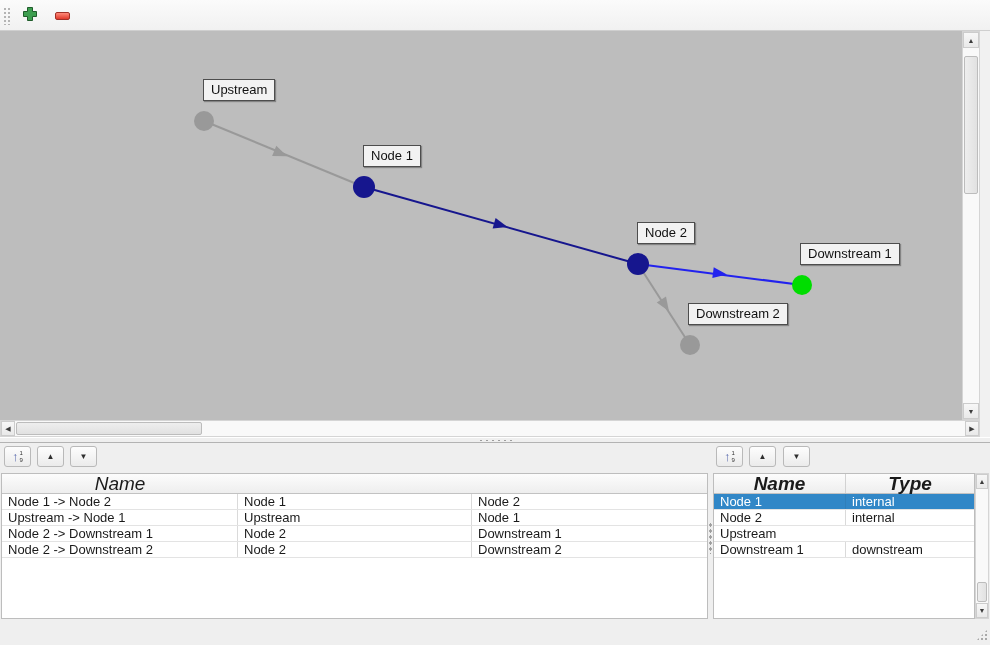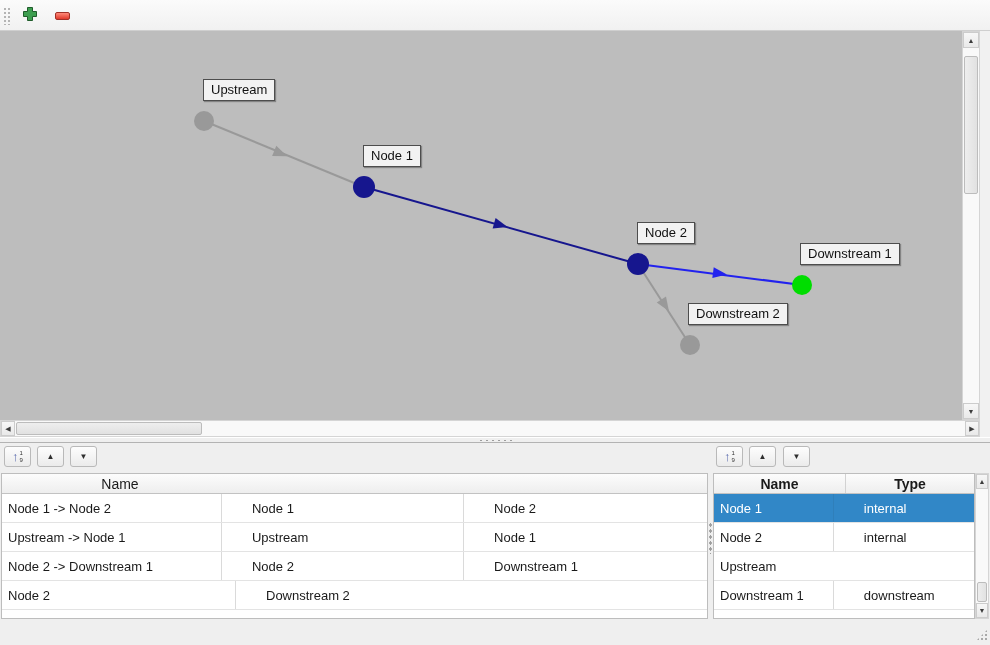--- a/index.html
+++ b/index.html
@@ -64,24 +64,24 @@
     font-size:8px; color:#2e2e2e; cursor:default; }
   .sort-glyph { display:flex; align-items:center; line-height:1; }
   .sort-arrow { font-size:13px; font-weight:bold; color:#5a6aae; }
   .sort-digits { display:flex; flex-direction:column; font-size:6px; color:#333;
     margin-left:1px; line-height:1.1; }
 
   .grid-table { position:absolute; top:473px; background:#ffffff;
     border:1px solid #bdbdbd; font-size:13px; color:#1a1a1a; }
   .thead { display:flex; height:20px; background:linear-gradient(#fcfcfc,#eeeeee);
     border-bottom:1px solid #c2c2c2; }
-  .th { display:flex; align-items:center; justify-content:center; font-size:14px;
-    border-right:1px solid #d2d2d2; height:100%; }
+  .th { display:flex; align-items:center; justify-content:center; font-size:19px;
+    border-right:1px solid #d2d2d2; height:100%;font-style:italic; }
   .th:last-child { border-right:none; }
-  .trow { display:flex; height:29px; border-bottom:1px solid #e3e3e3; background:#fff;gap:24px; }
+  .trow { display:flex; height:16px; border-bottom:1px solid #e3e3e3; background:#fff; }
   .cell { display:flex; align-items:center; padding-left:6px;
     border-right:1px solid #dadada; overflow:hidden; white-space:nowrap; }
   .cell:last-child { border-right:none; }
   .trow.selected { background:#3187c7; color:#ffffff; }
   .trow.selected .cell { border-right-color:#2f7fba; }
 
   #edges-table { left:1px; width:707px; height:146px; }
   #edges-table .c0 { width:236px; } #edges-table .c1 { width:234px; } #edges-table .c2 { width:235px; }
   #nodes-table { left:713px; width:262px; height:146px; }
   #nodes-table .c0 { width:132px; } #nodes-table .c1 { width:128px; }
@@ -196,20 +196,21 @@
     <div class="cell c0">Upstream -&gt; Node 1</div>
     <div class="cell c1">Upstream</div>
     <div class="cell c2">Node 1</div>
   </div>
   <div class="trow">
     <div class="cell c0">Node 2 -&gt; Downstream 1</div>
     <div class="cell c1">Node 2</div>
     <div class="cell c2">Downstream 1</div>
   </div>
   <div class="trow">
+    <div class="cell c0">Node 2 -&gt; Downstream 2</div>
     <div class="cell c1">Node 2</div>
     <div class="cell c2">Downstream 2</div>
   </div>
 </div>
 
 <div class="panel-toolbar-btn" style="left:716px;">
   <span class="sort-glyph">
     <span class="sort-arrow">↑</span>
     <span class="sort-digits">
         <span>1</span>

